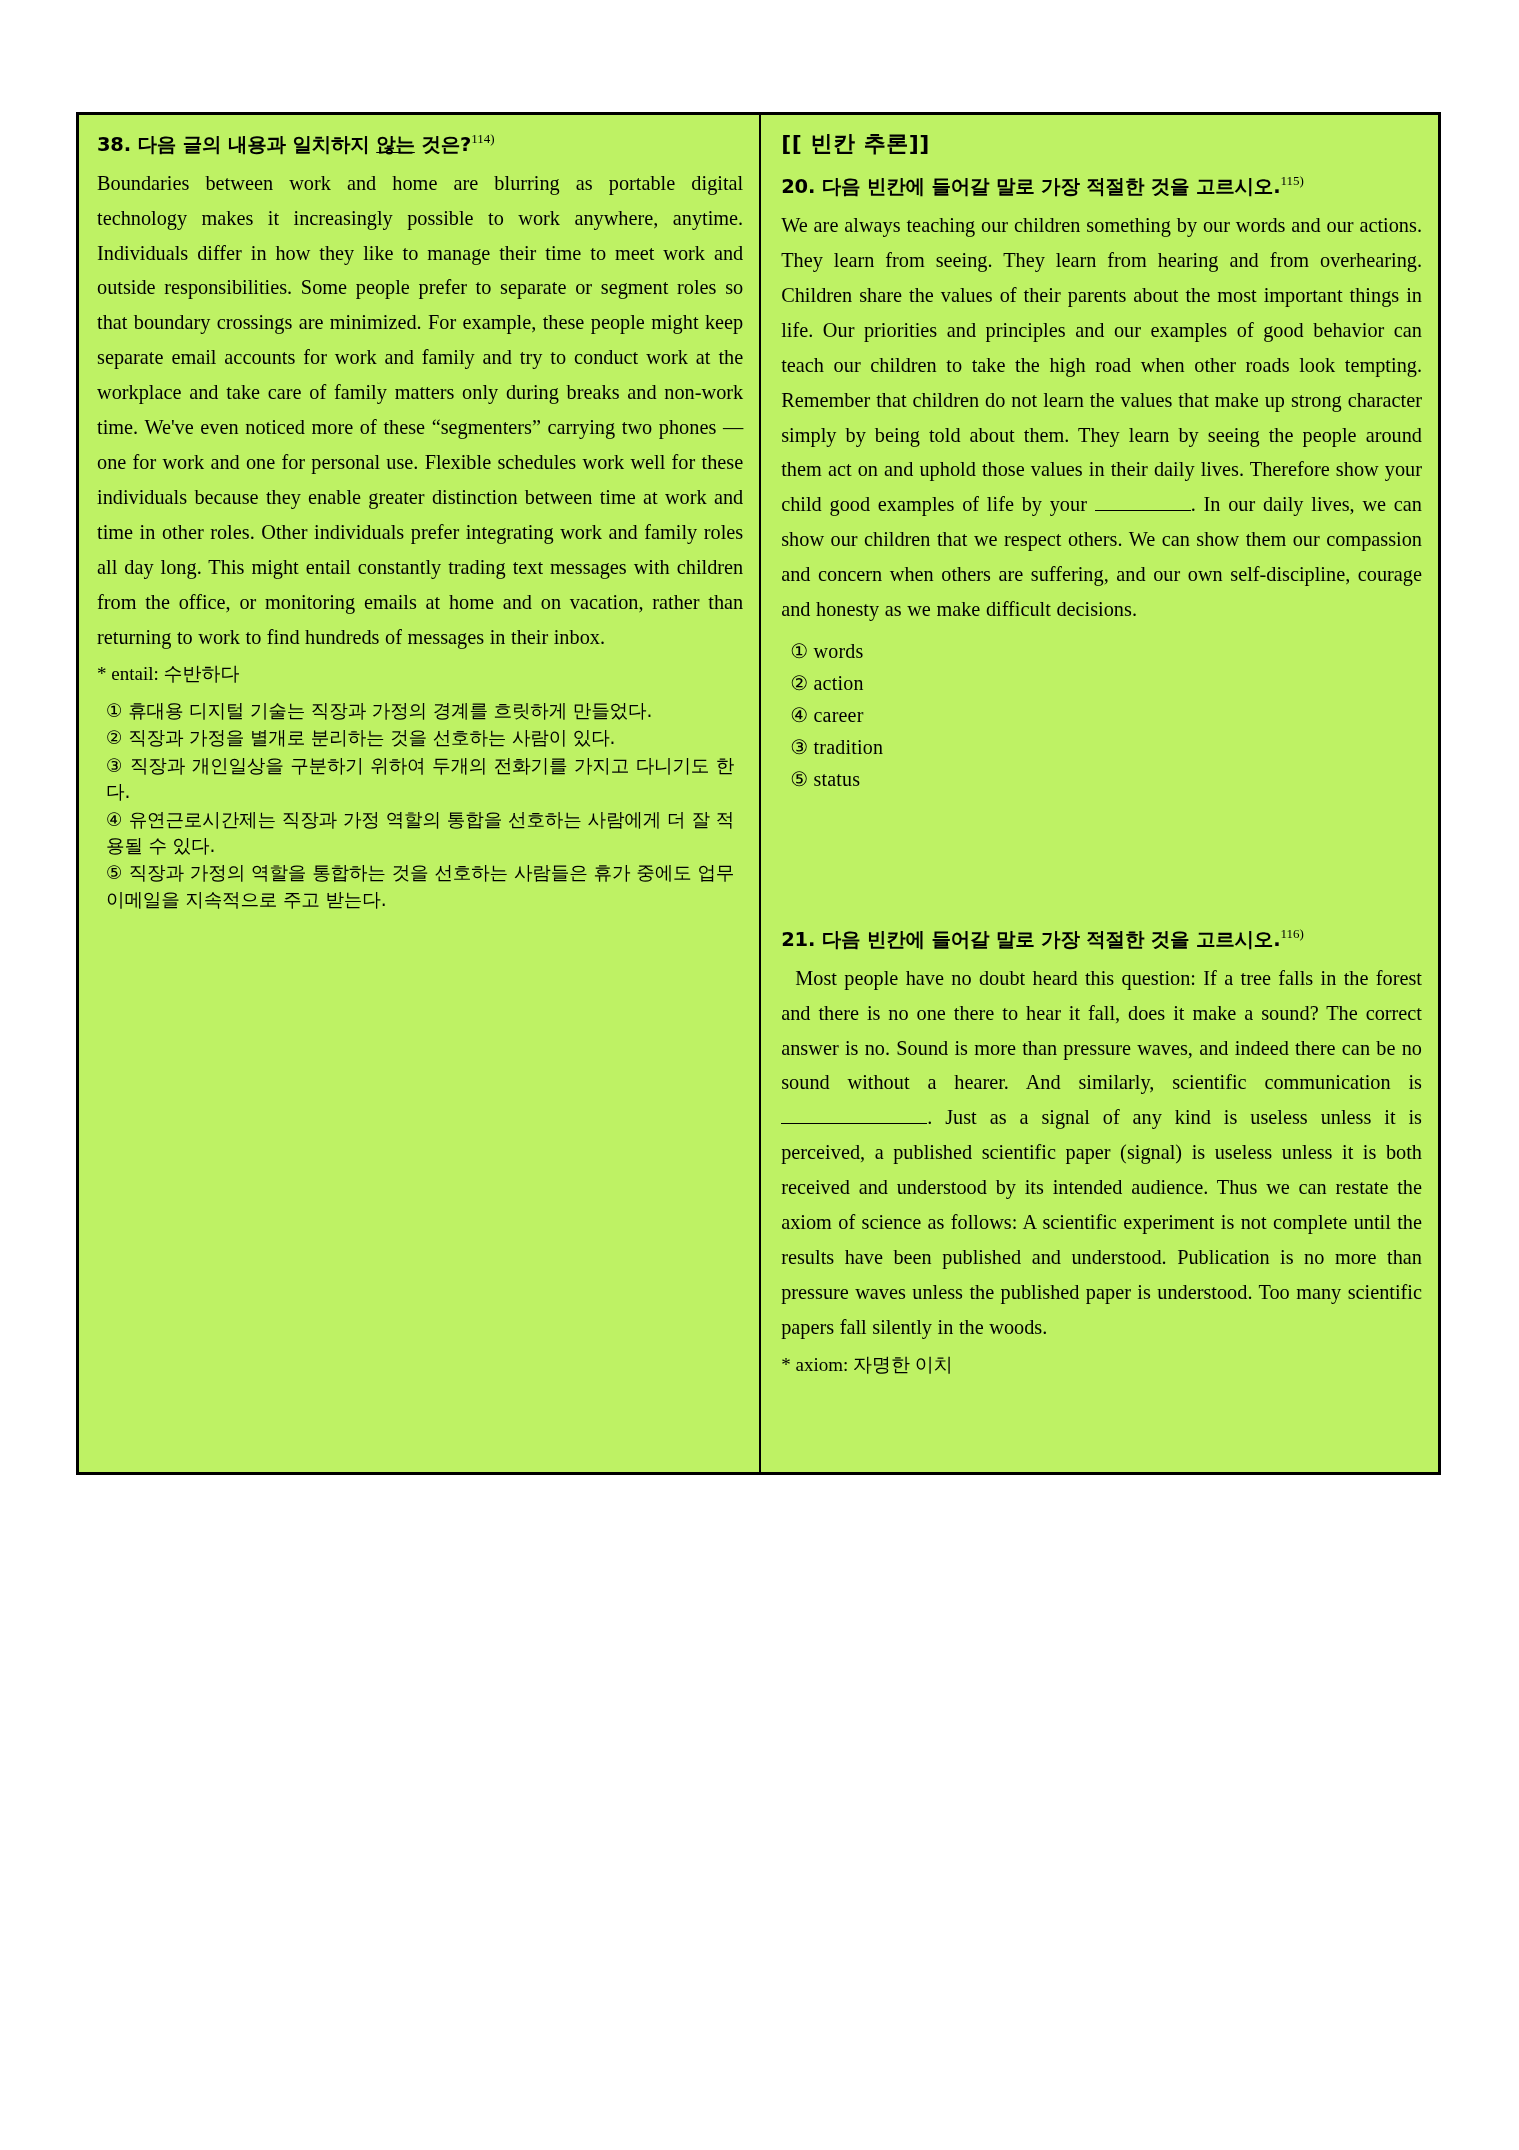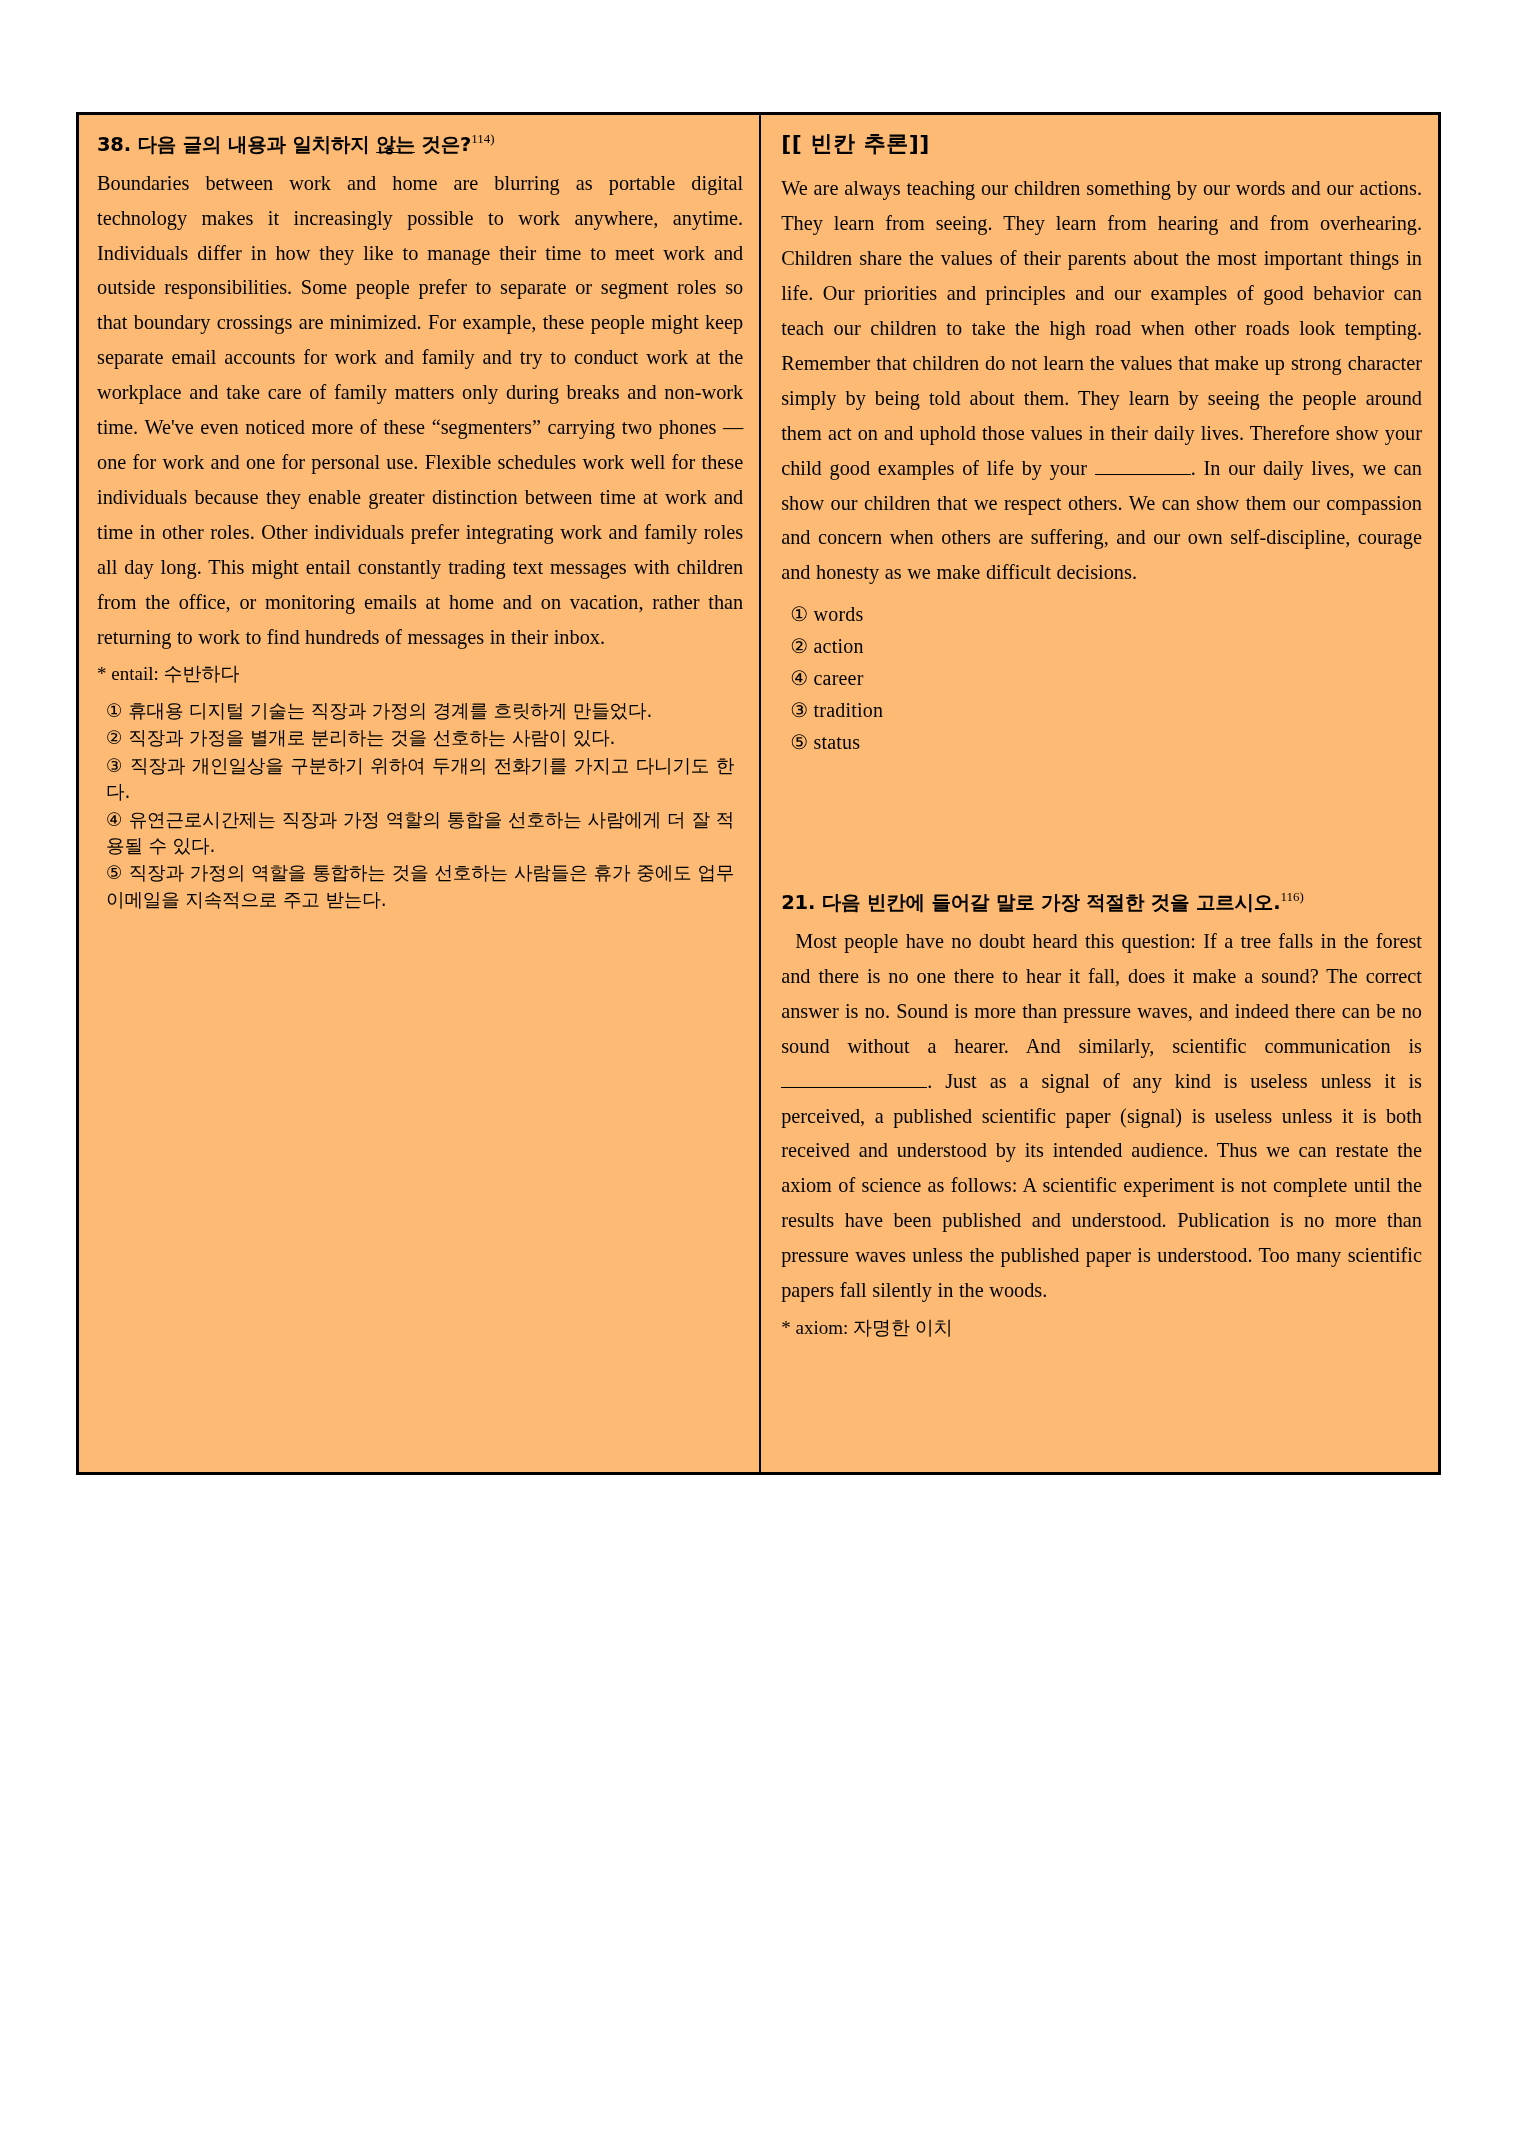--- a/index.html
+++ b/index.html
@@ -18,21 +18,21 @@
 
   .page {
     position: absolute;
     left: 76px;
     top: 112px;
     width: 1365px;
     height: 1363px;
     border: 3px solid #000;
     box-sizing: border-box;
     display: flex;
-    background: #fdba74;
+    background: #bef264;
   }
 
   .col {
     box-sizing: border-box;
     height: 100%;
     padding: 14px 16px 10px 18px;
     overflow: hidden;
   }
   .col-left {
     width: 50.2%;
@@ -151,20 +151,24 @@
       <div class="choice">④ 유연근로시간제는 직장과 가정 역할의 통합을 선호하는 사람에게 더 잘 적용될 수 있다.</div>
       <div class="choice">⑤ 직장과 가정의 역할을 통합하는 것을 선호하는 사람들은 휴가 중에도 업무 이메일을 지속적으로 주고 받는다.</div>
     </div>
 
   </div>
 
   <div class="col col-right">
 
     <div class="section-title">[[ 빈칸 추론]]</div>
 
+    <div class="q-head">
+      <span>20.</span>
+      <span>다음 빈칸에 들어갈 말로 가장 적절한 것을 고르시오.</span><sup>115)</sup>
+    </div>
 
     <p class="passage"><span>We are always teaching our children something by our words and our actions. They learn from seeing. They learn from hearing and from overhearing. Children share the values of their parents about the most important things in life. Our priorities and principles and our examples of good behavior can teach our children to take the high road when other roads look tempting. Remember that children do not learn the values that make up strong character simply by being told about them. They learn by seeing the people around them act on and uphold those values in their daily lives. Therefore show your child good examples of life by your </span><span class="blank-short"></span><span>. In our daily lives, we can show our children that we respect others. We can show them our compassion and concern when others are suffering, and our own self-discipline, courage and honesty as we make difficult decisions.</span></p>
 
     <div class="choices choices-en">
       <div class="choice">① words</div>
       <div class="choice">② action</div>
       <div class="choice">④ career</div>
       <div class="choice">③ tradition</div>
       <div class="choice">⑤ status</div>
     </div>

